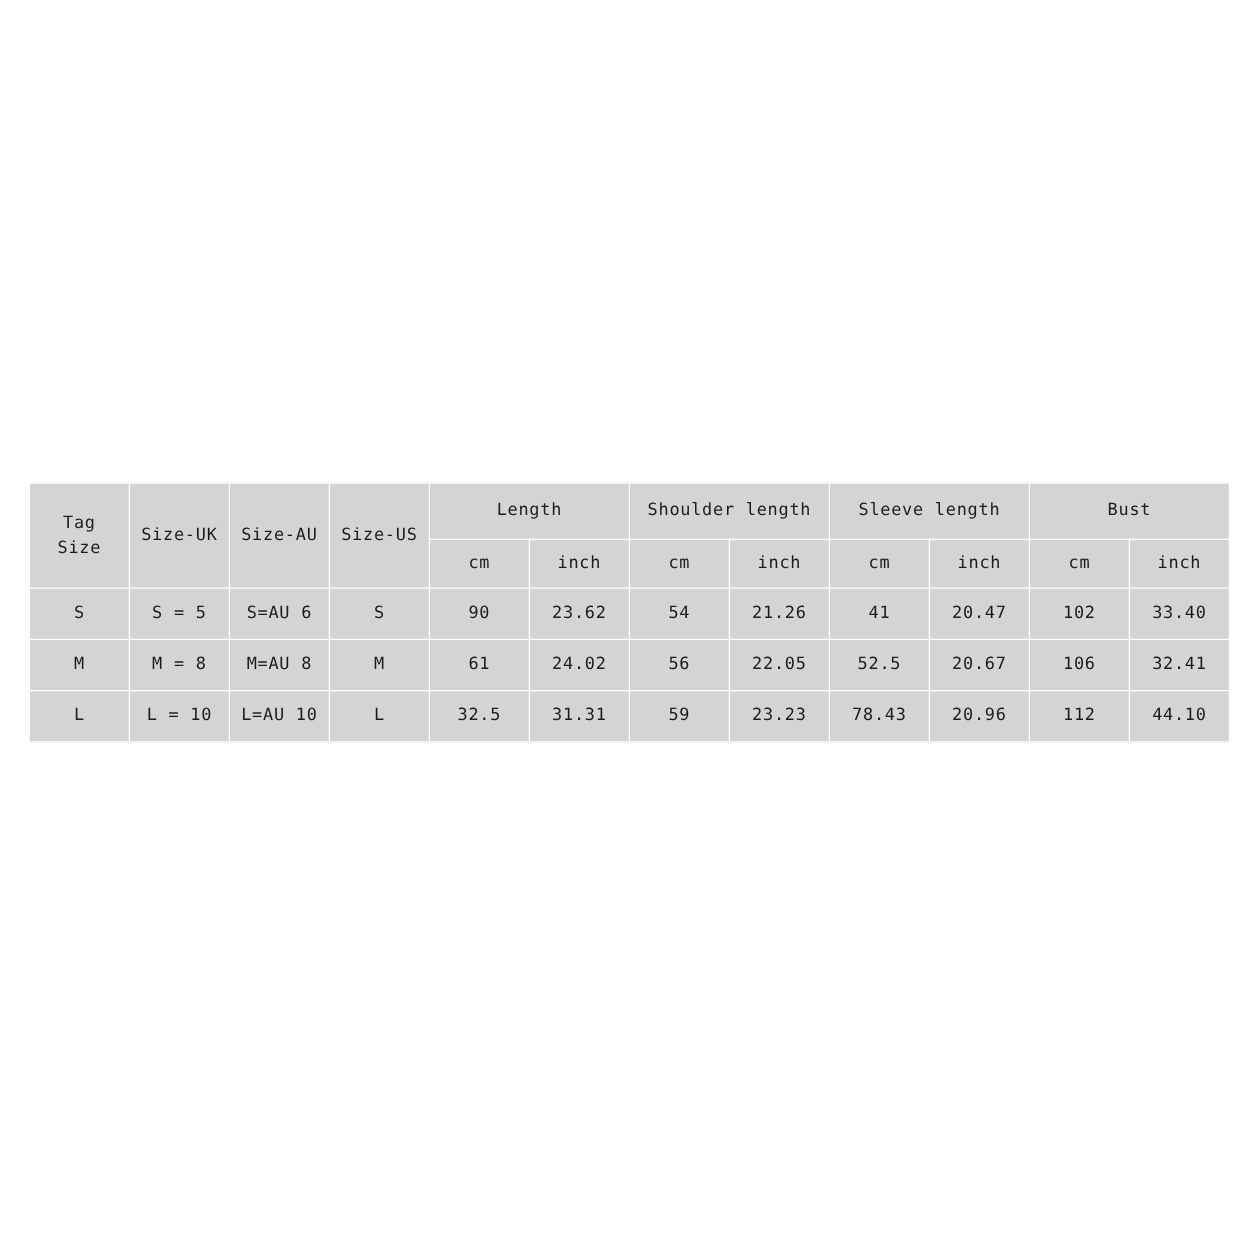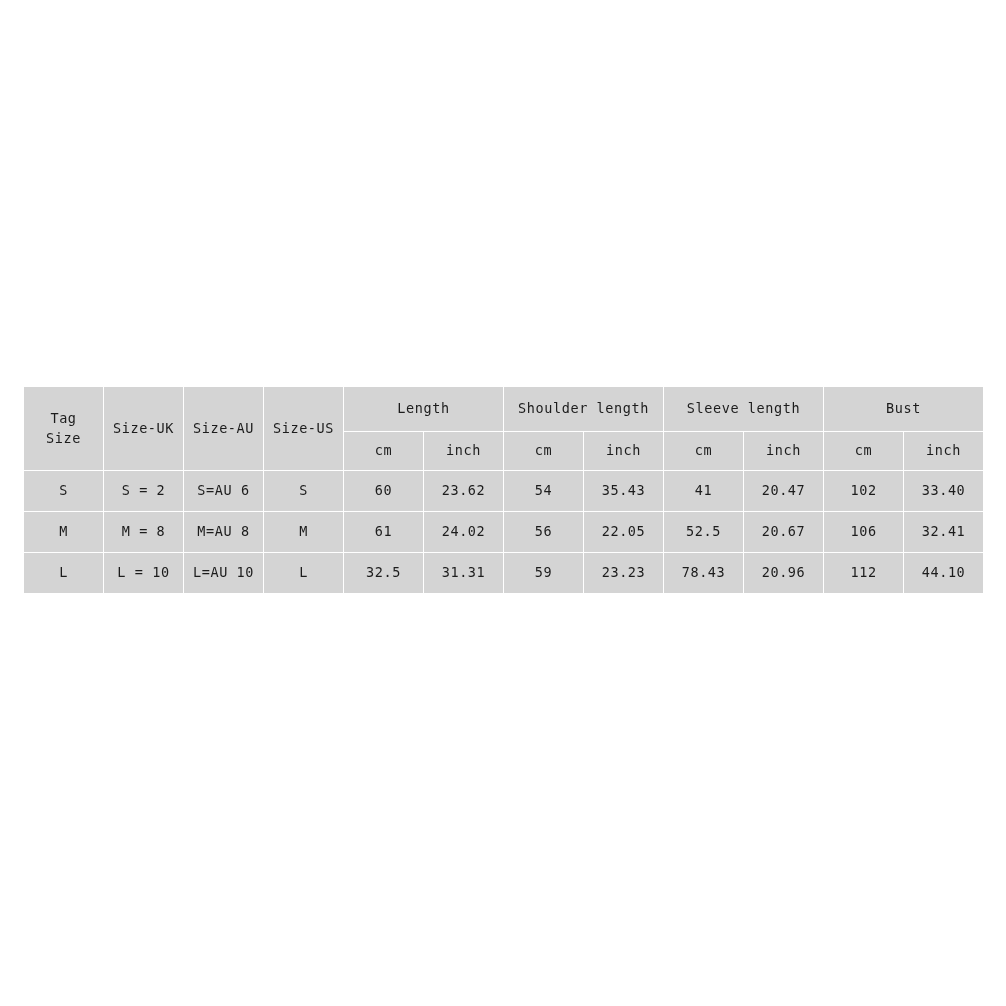--- a/index.html
+++ b/index.html
@@ -112,27 +112,27 @@
         <th>inch</th>
         <th>cm</th>
         <th>inch</th>
         <th>cm</th>
         <th>inch</th>
       </tr>
     </thead>
     <tbody>
       <tr class="data-row">
         <td>S</td>
-        <td>S = 2</td>
+        <td>S = 5</td>
         <td>S=AU 6</td>
         <td>S</td>
-        <td>60</td>
+        <td>90</td>
         <td>23.62</td>
         <td>54</td>
-        <td>35.43</td>
+        <td>21.26</td>
         <td>41</td>
         <td>20.47</td>
         <td>102</td>
         <td>33.40</td>
       </tr>
       <tr class="data-row">
         <td>M</td>
         <td>M = 8</td>
         <td>M=AU 8</td>
         <td>M</td>

